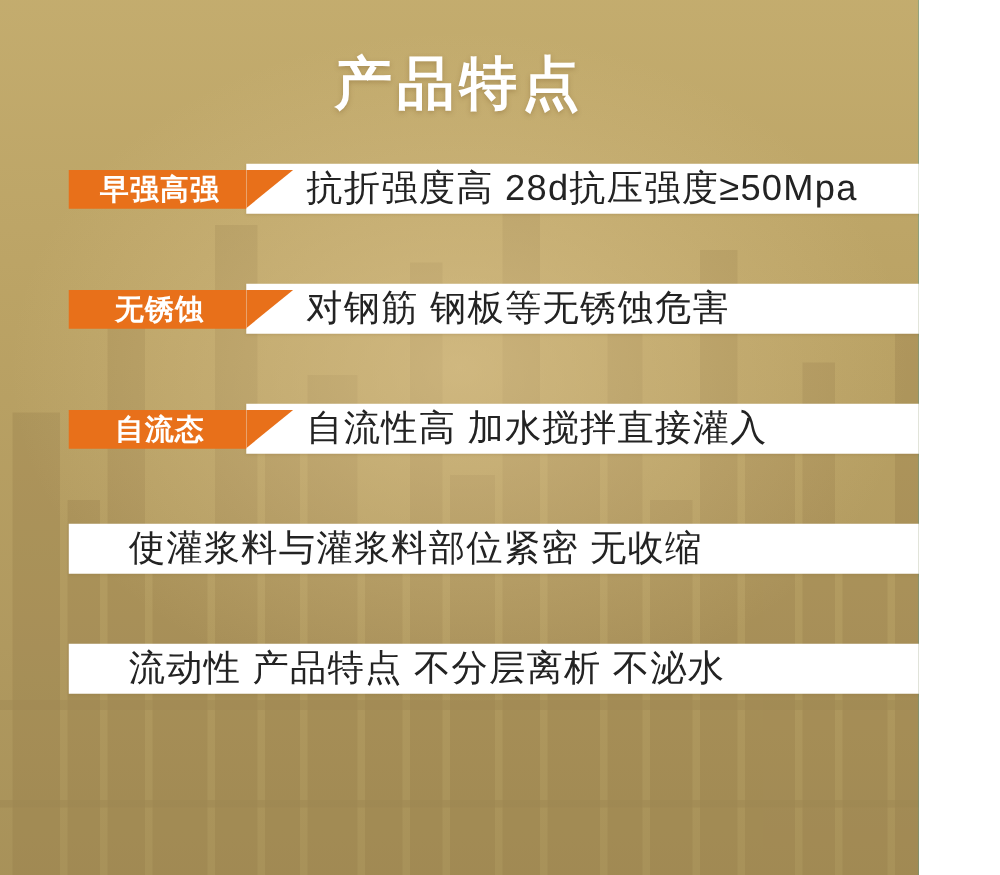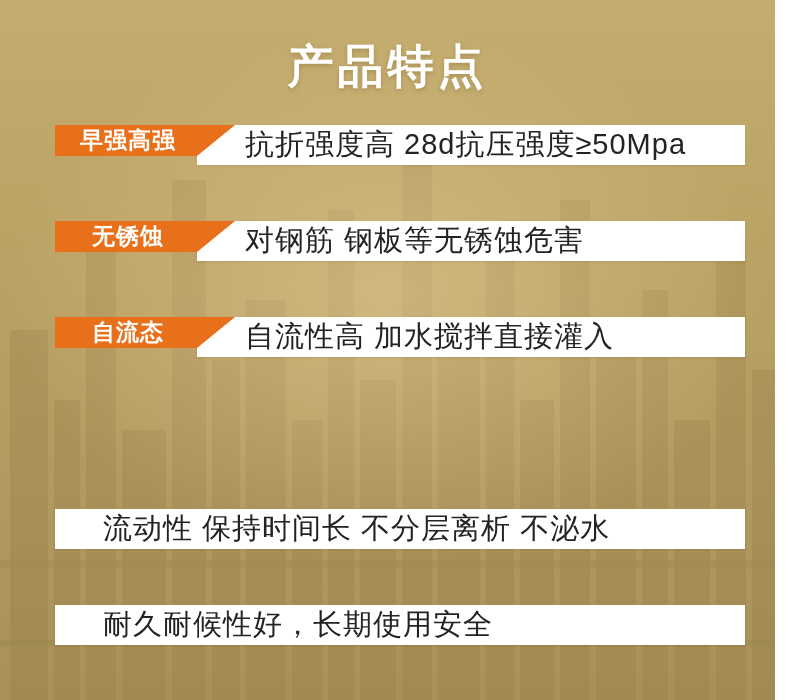--- a/index.html
+++ b/index.html
@@ -11,21 +11,20 @@
     height: 700px;
     overflow: hidden;
     font-family: "Liberation Sans", sans-serif;
   }
   #poster {
     position: relative;
     width: 735px;
     height: 700px;
     background: #0f766e;
     overflow: hidden;
-    padding-left: 40px;
   }
   
   .bg-texture {
     position: absolute;
     inset: 0;
     background:
       linear-gradient(180deg, rgba(205,175,110,0.95) 0%, rgba(196,165,100,0.95) 35%, rgba(186,156,95,0.95) 70%, rgba(176,147,88,0.95) 100%);
   }
   .bg-buildings {
     position: absolute;
@@ -58,21 +57,21 @@
     position: absolute;
     top: 125px;
     left: 55px;
     width: 690px;
   }
   .feature-row {
     position: relative;
     height: 52px;
     margin-bottom: 44px;
     display: flex;
-    align-items: flex-start;
+    align-items: center;
   }
   .feature-tag {
     position: relative;
     background: #e8701a;
     color: #ffffff;
     font-size: 23px;
     font-weight: bold;
     letter-spacing: 1px;
     display: flex;
     align-items: center;
@@ -159,24 +158,24 @@
       <div class="feature-tag">无锈蚀</div>
       <div class="feature-text">对钢筋  钢板等无锈蚀危害</div>
     </div>
 
     <div class="feature-row row-2">
       <div class="feature-tag">自流态</div>
       <div class="feature-text">自流性高  加水搅拌直接灌入</div>
     </div>
 
     <div class="feature-row row-4">
+      <div class="feature-text">使灌浆料与灌浆料部位紧密  无收缩</div>
     </div>
 
     <div class="feature-row row-5">
-      <div class="feature-text">流动性  保持时间长  不分层离析  不泌水</div>
+      <div class="feature-text">流动性  产品特点  不分层离析  不泌水</div>
     </div>
 
     <div class="feature-row row-6">
-      <div class="feature-text">耐久耐候性好，长期使用安全</div>
     </div>
 
   </div>
 </div>
 
 </body></html>

